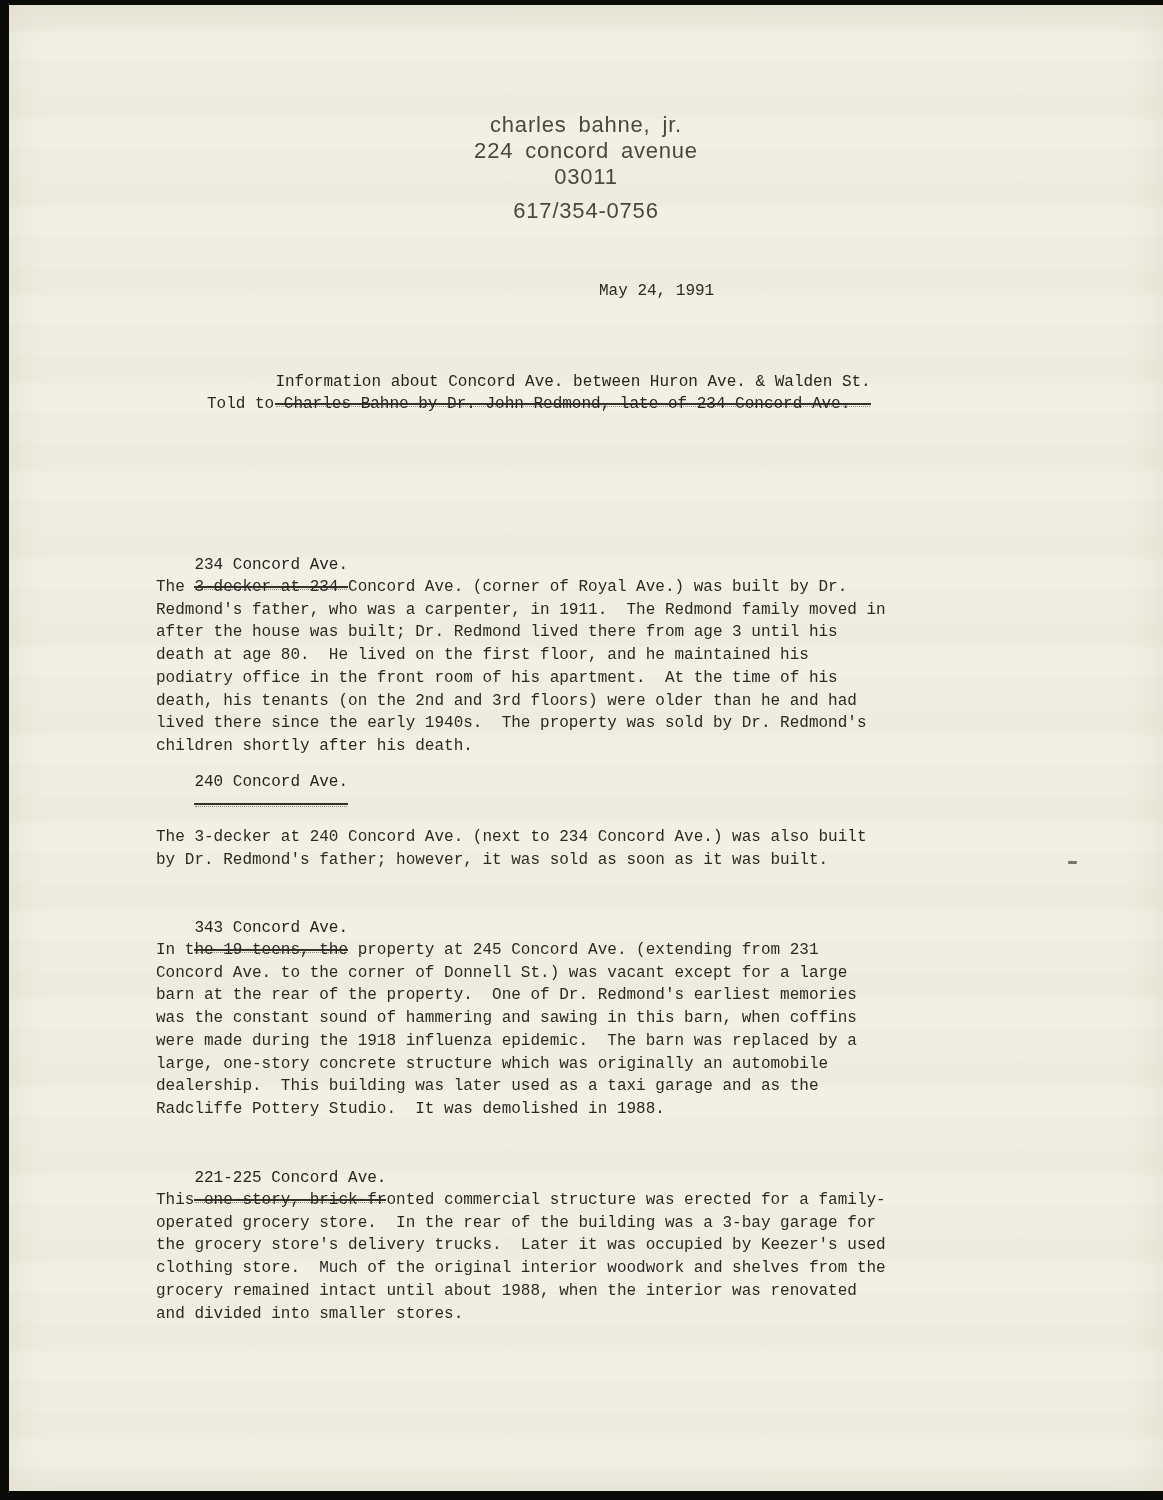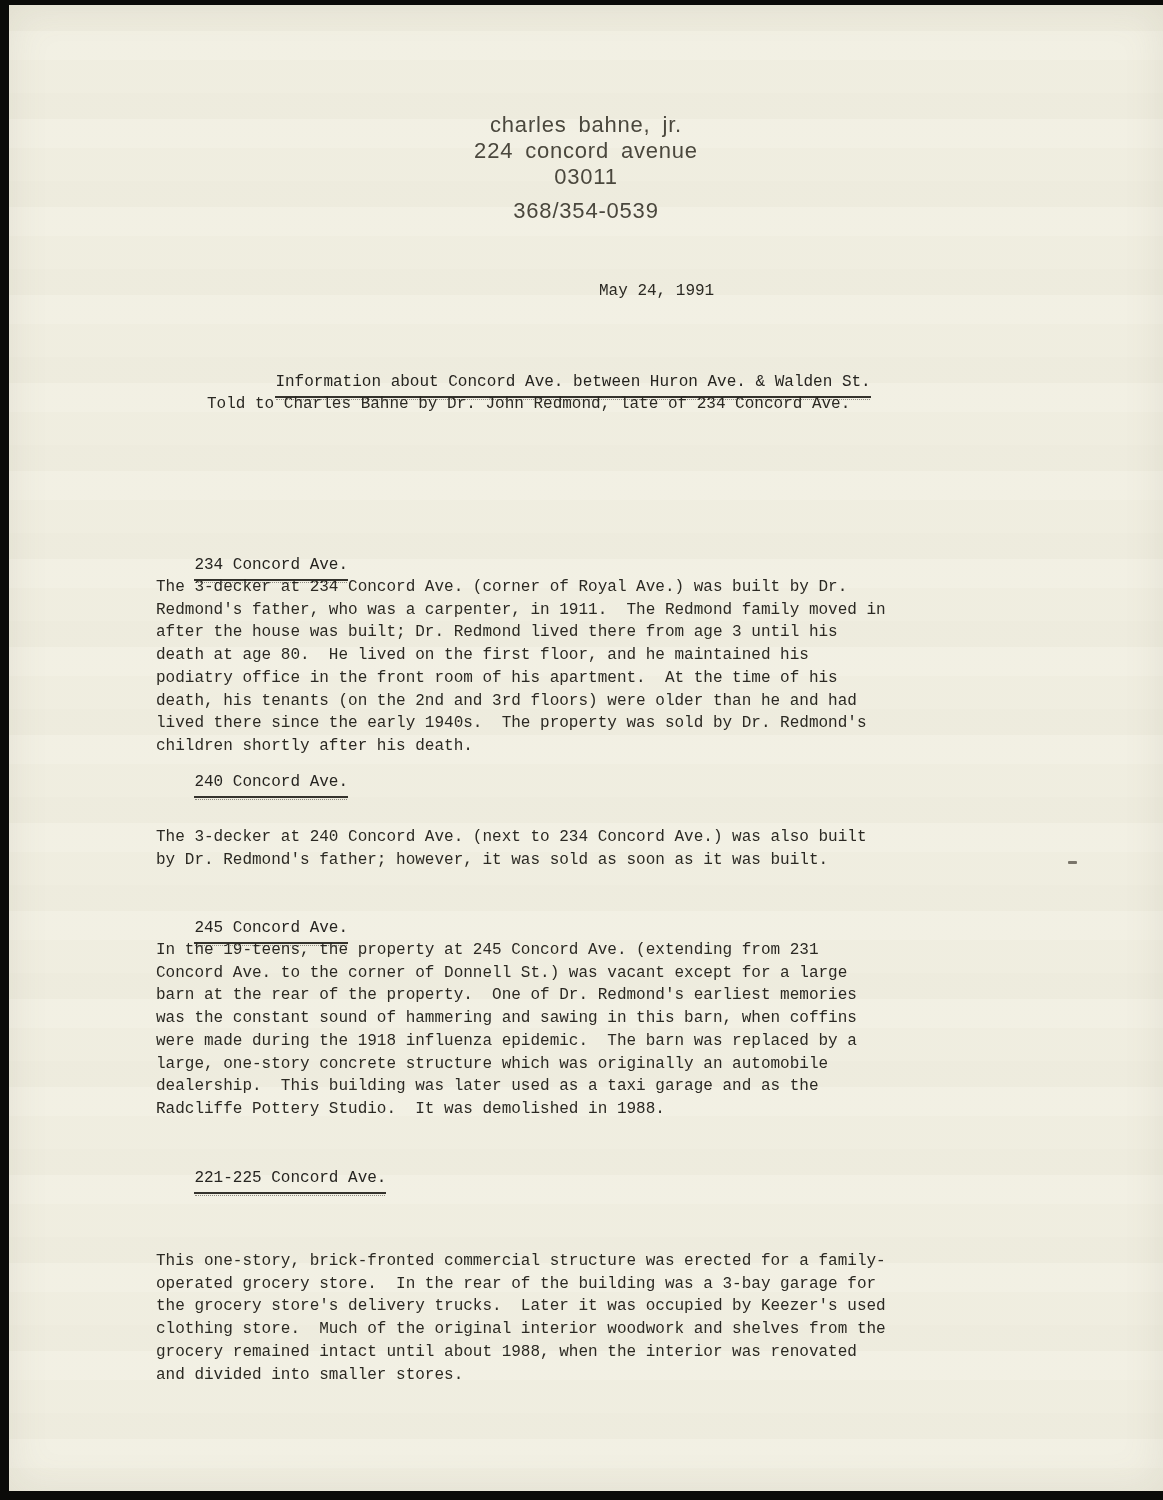--- a/index.html
+++ b/index.html
@@ -28,21 +28,21 @@
     font-family: "Liberation Mono", monospace;
     font-size: 16px;
     line-height: 22.7px;
     color: #2b2923;
     white-space: pre-wrap;
   }
   .tw-dark { color: #262420; }
   
   .u {
     display: inline-block;
-    padding-bottom: 3px;
+    padding-bottom: 10px;
     border-bottom: 2.5px solid #34322c;
     position: relative;
   }
   .u::after {
     content: "";
     position: absolute;
     left: 1px; right: 1px; bottom: -4px;
     border-top: 1.6px dotted rgba(58,54,46,0.55);
   }
   
@@ -66,21 +66,21 @@
 </style>
 </head>
 <body>
 
 <div class="paper">
 
   <div class="abs letterhead">
     <div>charles bahne, jr.</div>
     <div>224 concord avenue</div>
     <div>03011</div>
-    <div class="phone">368/354-0539</div>
+    <div class="phone">617/354-0756</div>
   </div>
 
   <div class="abs tw" style="left:590px; top:275px;">May 24, 1991</div>
 
   <div class="abs tw tw-dark" style="left:228px; top:343px;">
     <span class="u">Information about Concord Ave. between Huron Ave. &amp; Walden St.</span>
   </div>
 
   <div class="abs tw" style="left:198px; top:388px;">Told to Charles Bahne by Dr. John Redmond, late of 234 Concord Ave.</div>
 
@@ -97,35 +97,35 @@
 lived there since the early 1940s.  The property was sold by Dr. Redmond's
 children shortly after his death.</div>
 
   <div class="abs tw tw-dark" style="left:147px; top:743px;">
     <span class="u">240 Concord Ave.</span>
   </div>
   <div class="abs tw" style="left:147px; top:821px;">The 3-decker at 240 Concord Ave. (next to 234 Concord Ave.) was also built
 by Dr. Redmond's father; however, it was sold as soon as it was built.</div>
 
   <div class="abs tw tw-dark" style="left:147px; top:889px;">
-    <span class="u">245 Concord Ave.</span>
+    <span class="u">343 Concord Ave.</span>
   </div>
   <div class="abs tw" style="left:147px; top:934px;">In the 19-teens, the property at 245 Concord Ave. (extending from 231
 Concord Ave. to the corner of Donnell St.) was vacant except for a large
 barn at the rear of the property.  One of Dr. Redmond's earliest memories
 was the constant sound of hammering and sawing in this barn, when coffins
 were made during the 1918 influenza epidemic.  The barn was replaced by a
 large, one-story concrete structure which was originally an automobile
 dealership.  This building was later used as a taxi garage and as the
 Radcliffe Pottery Studio.  It was demolished in 1988.</div>
 
   <div class="abs tw tw-dark" style="left:147px; top:1139px;">
     <span class="u">221-225 Concord Ave.</span>
   </div>
-  <div class="abs tw" style="left:147px; top:1245px;">This one-story, brick-fronted commercial structure was erected for a family-
+  <div class="abs tw" style="left:147px; top:1184px;">This one-story, brick-fronted commercial structure was erected for a family-
 operated grocery store.  In the rear of the building was a 3-bay garage for
 the grocery store's delivery trucks.  Later it was occupied by Keezer's used
 clothing store.  Much of the original interior woodwork and shelves from the
 grocery remained intact until about 1988, when the interior was renovated
 and divided into smaller stores.</div>
 
   <div class="abs stray-mark"></div>
 
 </div>
 

